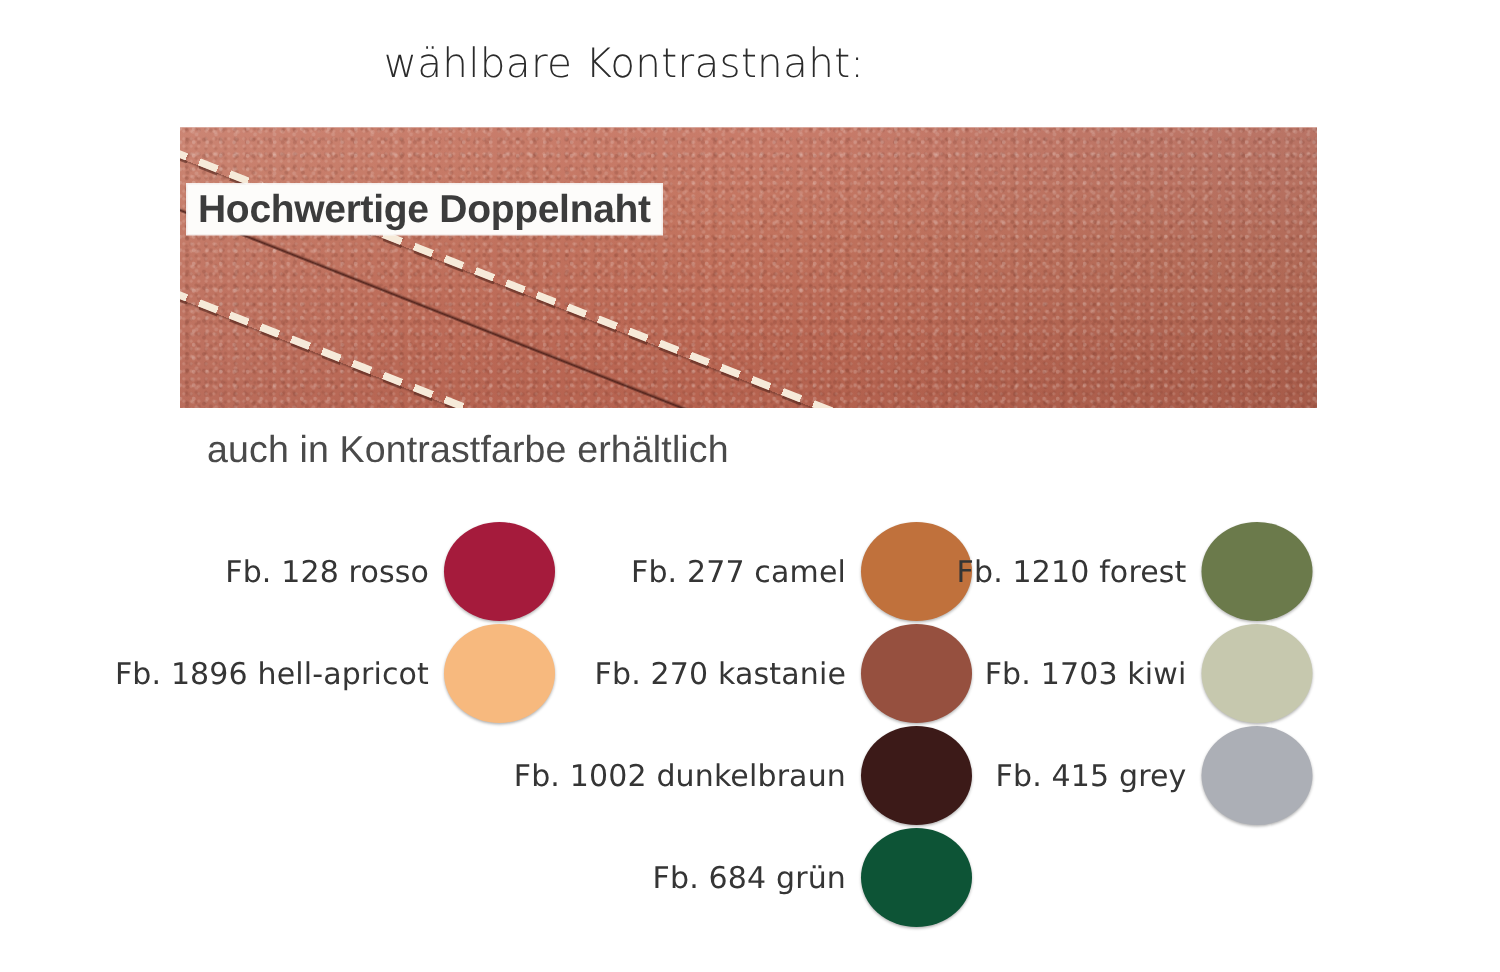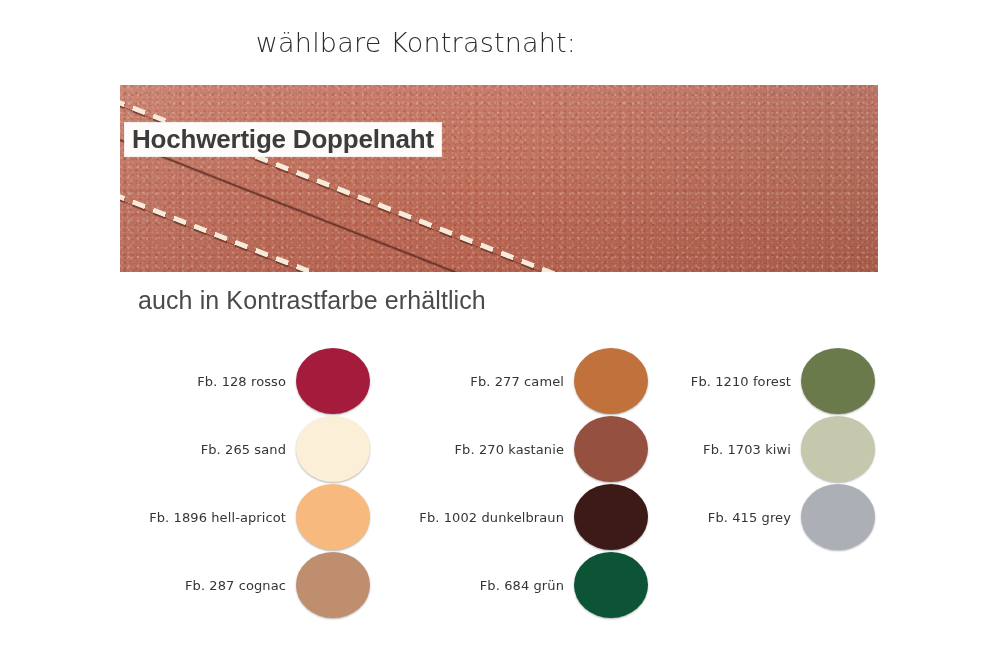--- a/index.html
+++ b/index.html
@@ -173,21 +173,21 @@
 
   .swatch-row {
     position: relative;
     height: 68px;
     display: flex;
     align-items: center;
     justify-content: flex-end;
   }
   .swatch-label {
     font-family: "DejaVu Sans", sans-serif;
-    font-size: 13px;
+    font-size: 20px;
     color: #353535;
     text-align: right;
     white-space: nowrap;
     padding-right: 10px;
     letter-spacing: 0.1px;
   }
   .swatch-dot {
     width: 74px;
     height: 66px;
     border-radius: 50%;
@@ -220,31 +220,23 @@
 
 <div class="sub-caption">auch in Kontrastfarbe erhältlich</div>
 
 <div class="swatch-columns">
   <div class="swatch-col c1">
       <div class="swatch-row">
         <div class="swatch-label">Fb. 128 rosso</div>
         <div class="swatch-dot" style="background: rgb(165, 27, 60);"></div>
       </div>
       <div class="swatch-row">
-        <div class="swatch-label">Fb. 265 sand</div>
-        <div class="swatch-dot" style="background: rgb(251, 239, 216);"></div>
-      </div>
-      <div class="swatch-row">
         <div class="swatch-label">Fb. 1896 hell-apricot</div>
         <div class="swatch-dot" style="background: rgb(247, 185, 126);"></div>
       </div>
-      <div class="swatch-row">
-        <div class="swatch-label">Fb. 287 cognac</div>
-        <div class="swatch-dot" style="background: rgb(191, 142, 110);"></div>
-      </div>
     </div>
   <div class="swatch-col c2">
       <div class="swatch-row">
         <div class="swatch-label">Fb. 277 camel</div>
         <div class="swatch-dot" style="background: rgb(192, 113, 60);"></div>
       </div>
       <div class="swatch-row">
         <div class="swatch-label">Fb. 270 kastanie</div>
         <div class="swatch-dot" style="background: rgb(150, 80, 63);"></div>
       </div>

